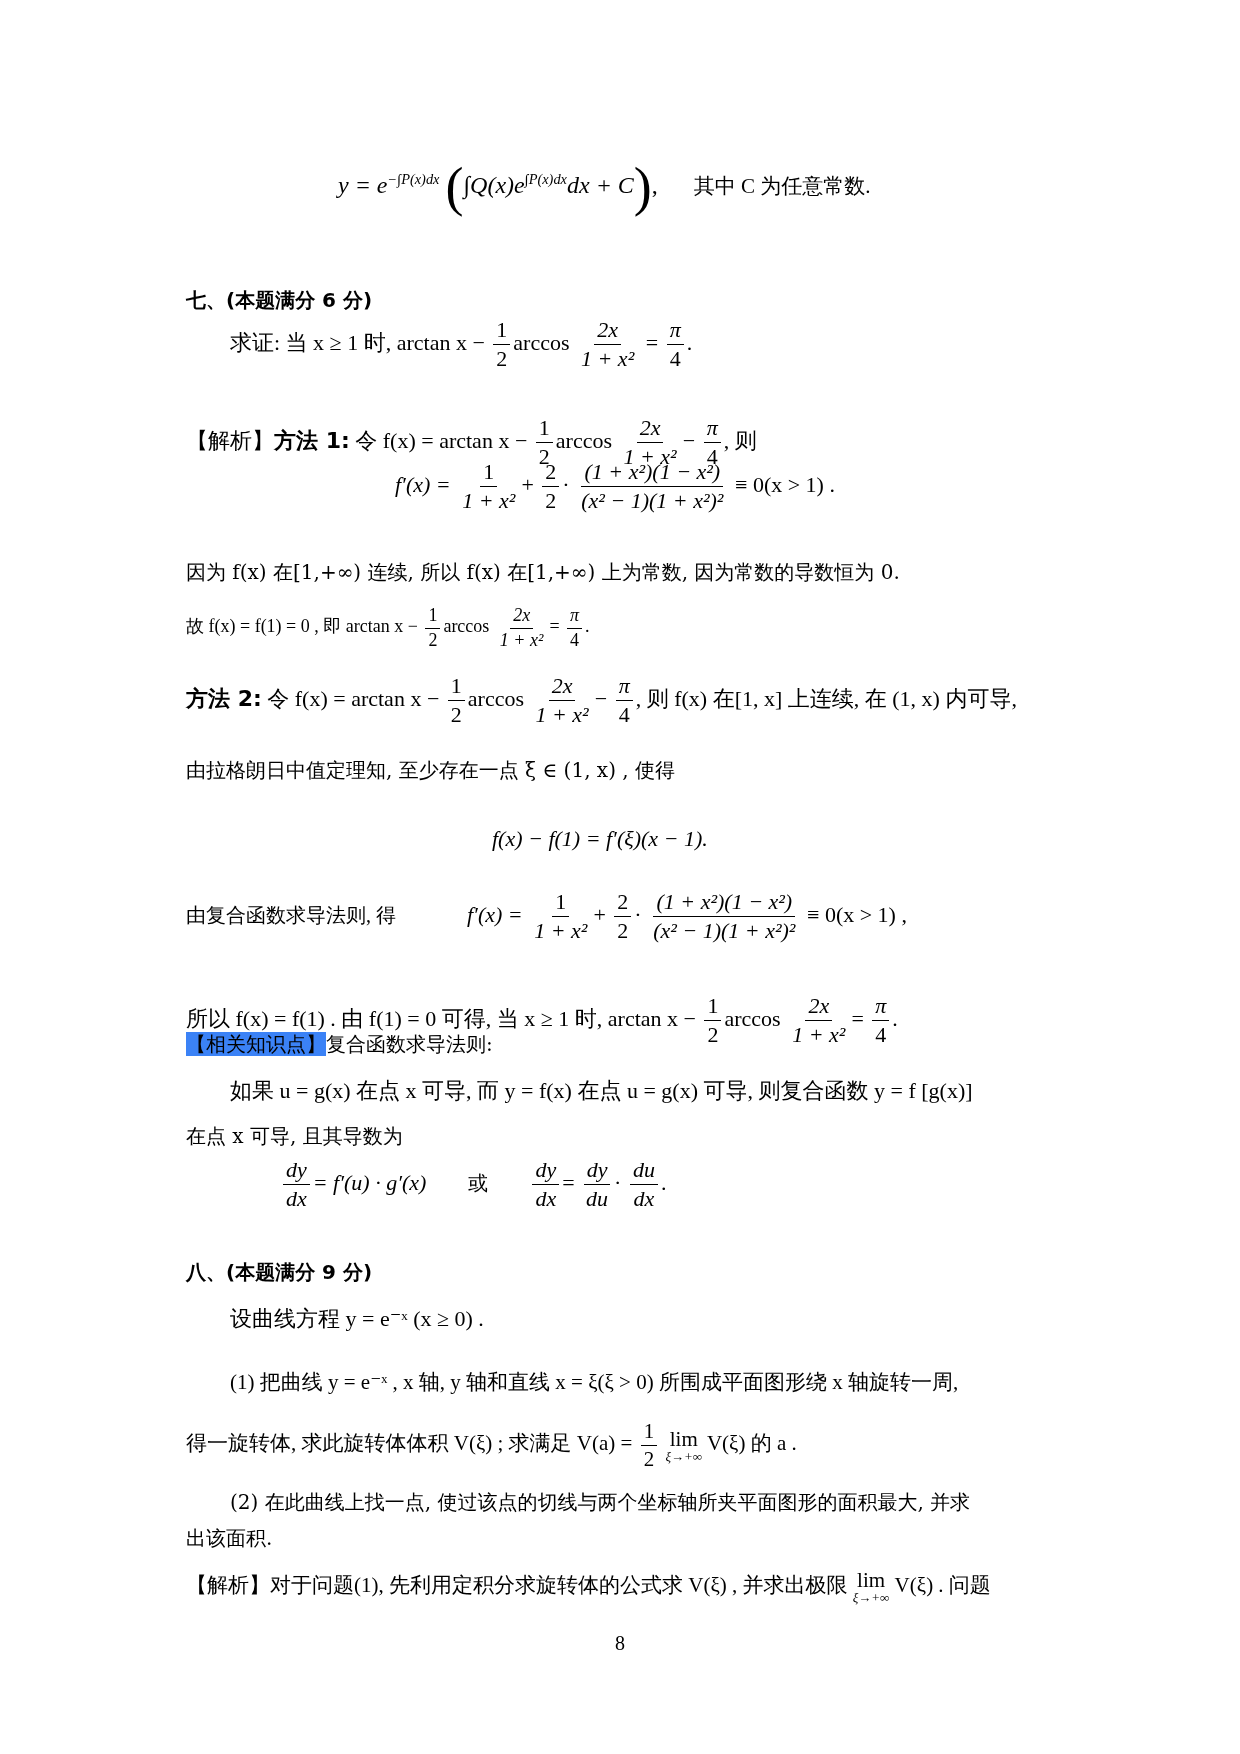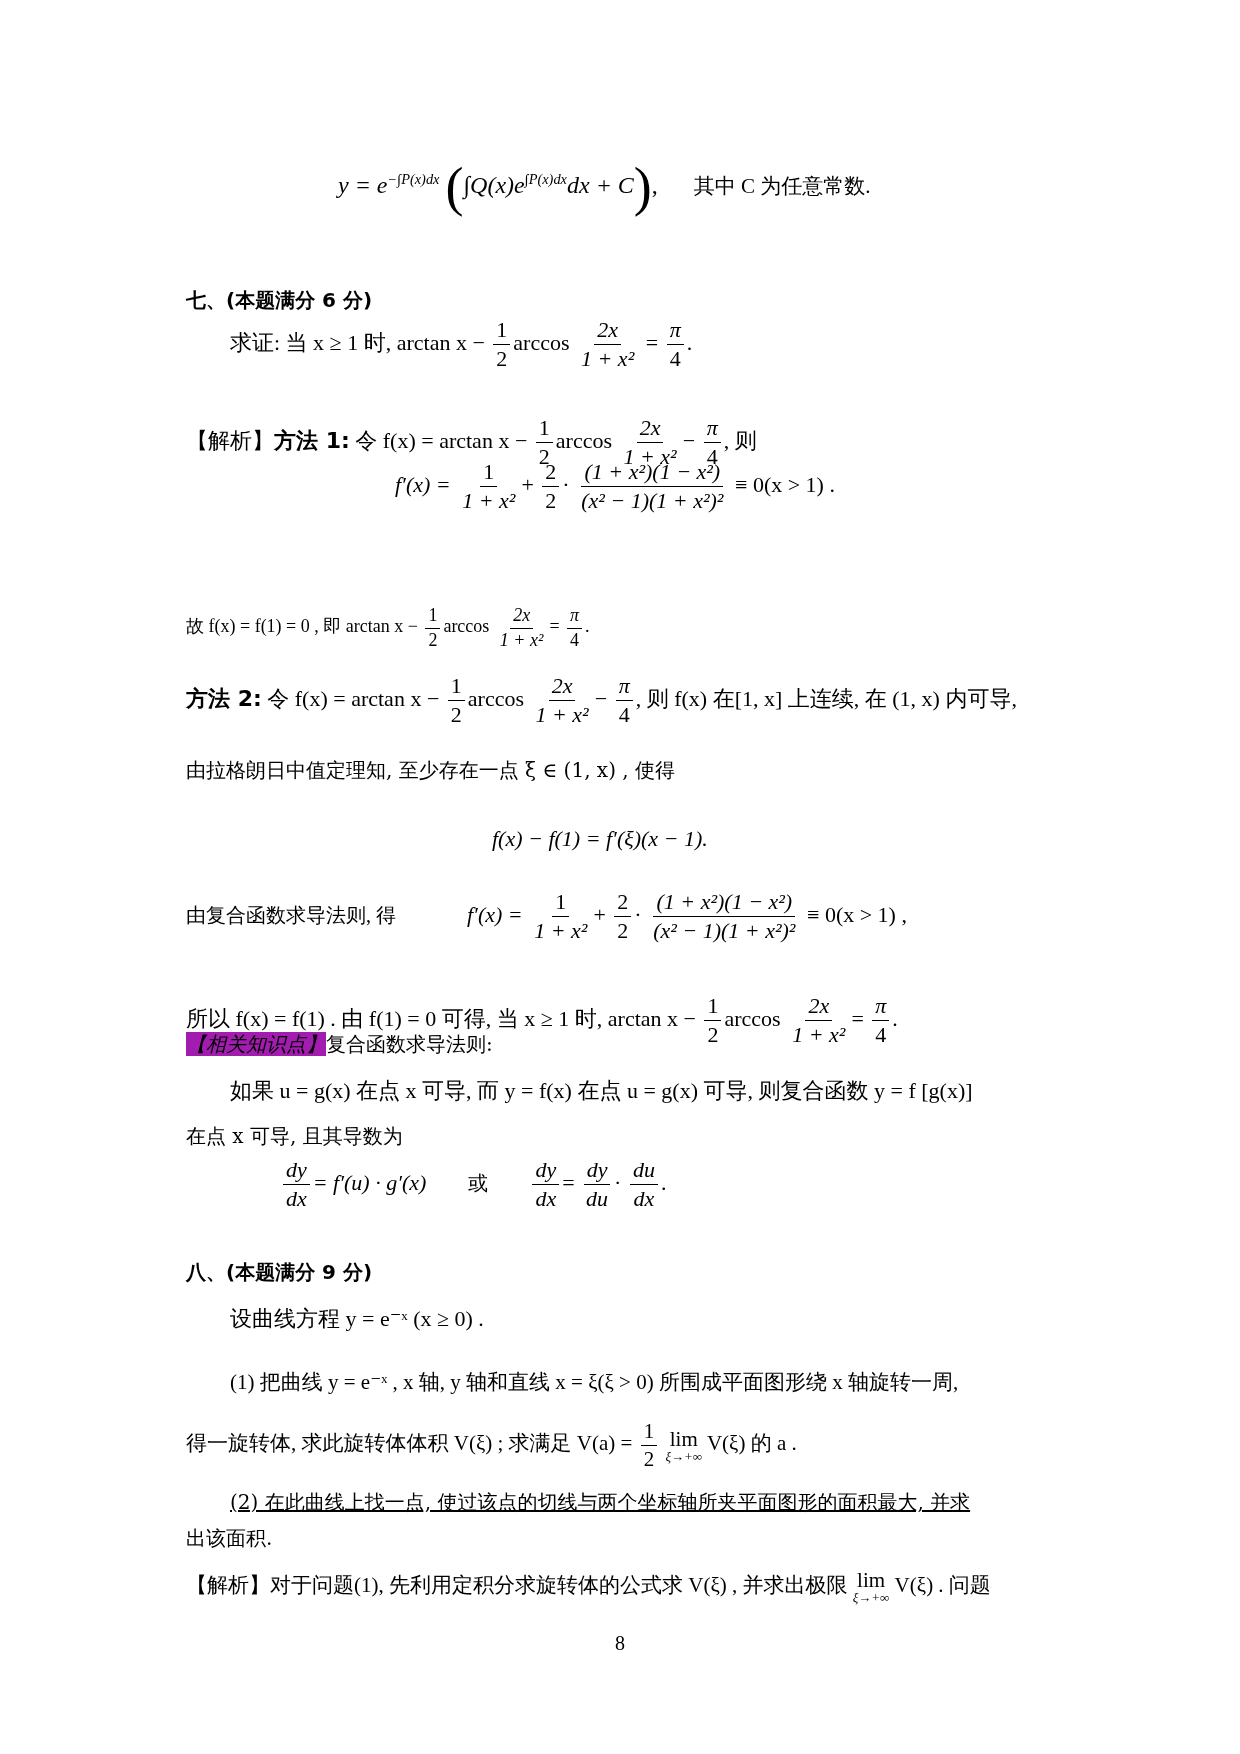--- a/index.html
+++ b/index.html
@@ -10,21 +10,21 @@
   }
   .page { position: absolute; left: 0; top: 0; width: 1240px; height: 1378px; }
   .line { position: absolute; font-size: 20px; white-space: nowrap; line-height: 1; }
   .m { font-family: "Liberation Serif", "DejaVu Serif", serif; font-size: 24px; }
   .i { font-style: italic; }
   .b { font-weight: bold; font-family: "DejaVu Sans", "Liberation Sans", sans-serif; }
   .frac { display: inline-flex; flex-direction: column; align-items: center; vertical-align: middle; margin: 0 3px; }
   .frac .num { padding: 0 3px 2px; border-bottom: 1.5px solid #000; line-height: 1.1; }
   .frac .den { padding: 2px 3px 0; line-height: 1.1; }
   sup { font-size: 60%; vertical-align: super; line-height: 0; }
-  .hl { background: #a21caf; font-style: italic; }
+  .hl { background: #3b82f6; }
   .big-paren { font-size: 54px; vertical-align: middle; font-weight: 200; }
   .lim { display: inline-flex; flex-direction: column; align-items: center; vertical-align: middle; }
   .lim .sub { font-size: 13px; font-style: italic; }
   .pageno { position: absolute; top: 1632px; left: 0; width: 1240px; text-align: center; font-family: "Liberation Serif", serif; font-size: 20px; }
 </style>
 </head>
 <body>
 
 <div class="page">
 
@@ -80,20 +80,21 @@
         <span class="num">2</span>
         <span class="den">2</span>
       </span>·
     <span class="frac">
         <span class="num i">(1 + x²)(1 − x²)</span>
         <span class="den i">(x² − 1)(1 + x²)²</span>
       </span>
     <span>≡ 0(x &gt; 1) .</span>
   </div>
 
+  <div class="line" style="top:562px; left:186px;">因为 f(x) 在[1,+∞) 连续, 所以 f(x) 在[1,+∞) 上为常数, 因为常数的导数恒为 0.</div>
 
   <div class="line m" style="top:606px; left:186px; font-size:18px;">
     <span>故 f(x) = f(1) = 0 , 即 arctan x −</span>
     <span class="frac">
         <span class="num">1</span>
         <span class="den">2</span>
       </span><span>arccos</span>
     <span class="frac">
         <span class="num i">2x</span>
         <span class="den i">1 + x²</span>
@@ -197,21 +198,21 @@
         <span class="num">1</span>
         <span class="den">2</span>
       </span>
     <span class="lim">
         <span>lim</span>
         <span class="sub">ξ→+∞</span>
       </span>
     <span>V(ξ) 的 a .</span>
   </div>
 
-  <div class="line" style="top:1492px; left:230px;text-decoration:underline;">(2)  在此曲线上找一点, 使过该点的切线与两个坐标轴所夹平面图形的面积最大, 并求</div>
+  <div class="line" style="top:1492px; left:230px;">(2)  在此曲线上找一点, 使过该点的切线与两个坐标轴所夹平面图形的面积最大, 并求</div>
   <div class="line" style="top:1528px; left:186px;">出该面积.</div>
 
   <div class="line m" style="top:1570px; left:186px; font-size:21px;">
     <span>【解析】对于问题(1), 先利用定积分求旋转体的公式求 V(ξ) , 并求出极限</span>
     <span class="lim">
         <span>lim</span>
         <span class="sub">ξ→+∞</span>
       </span>
     <span>V(ξ) . 问题</span>
   </div>

